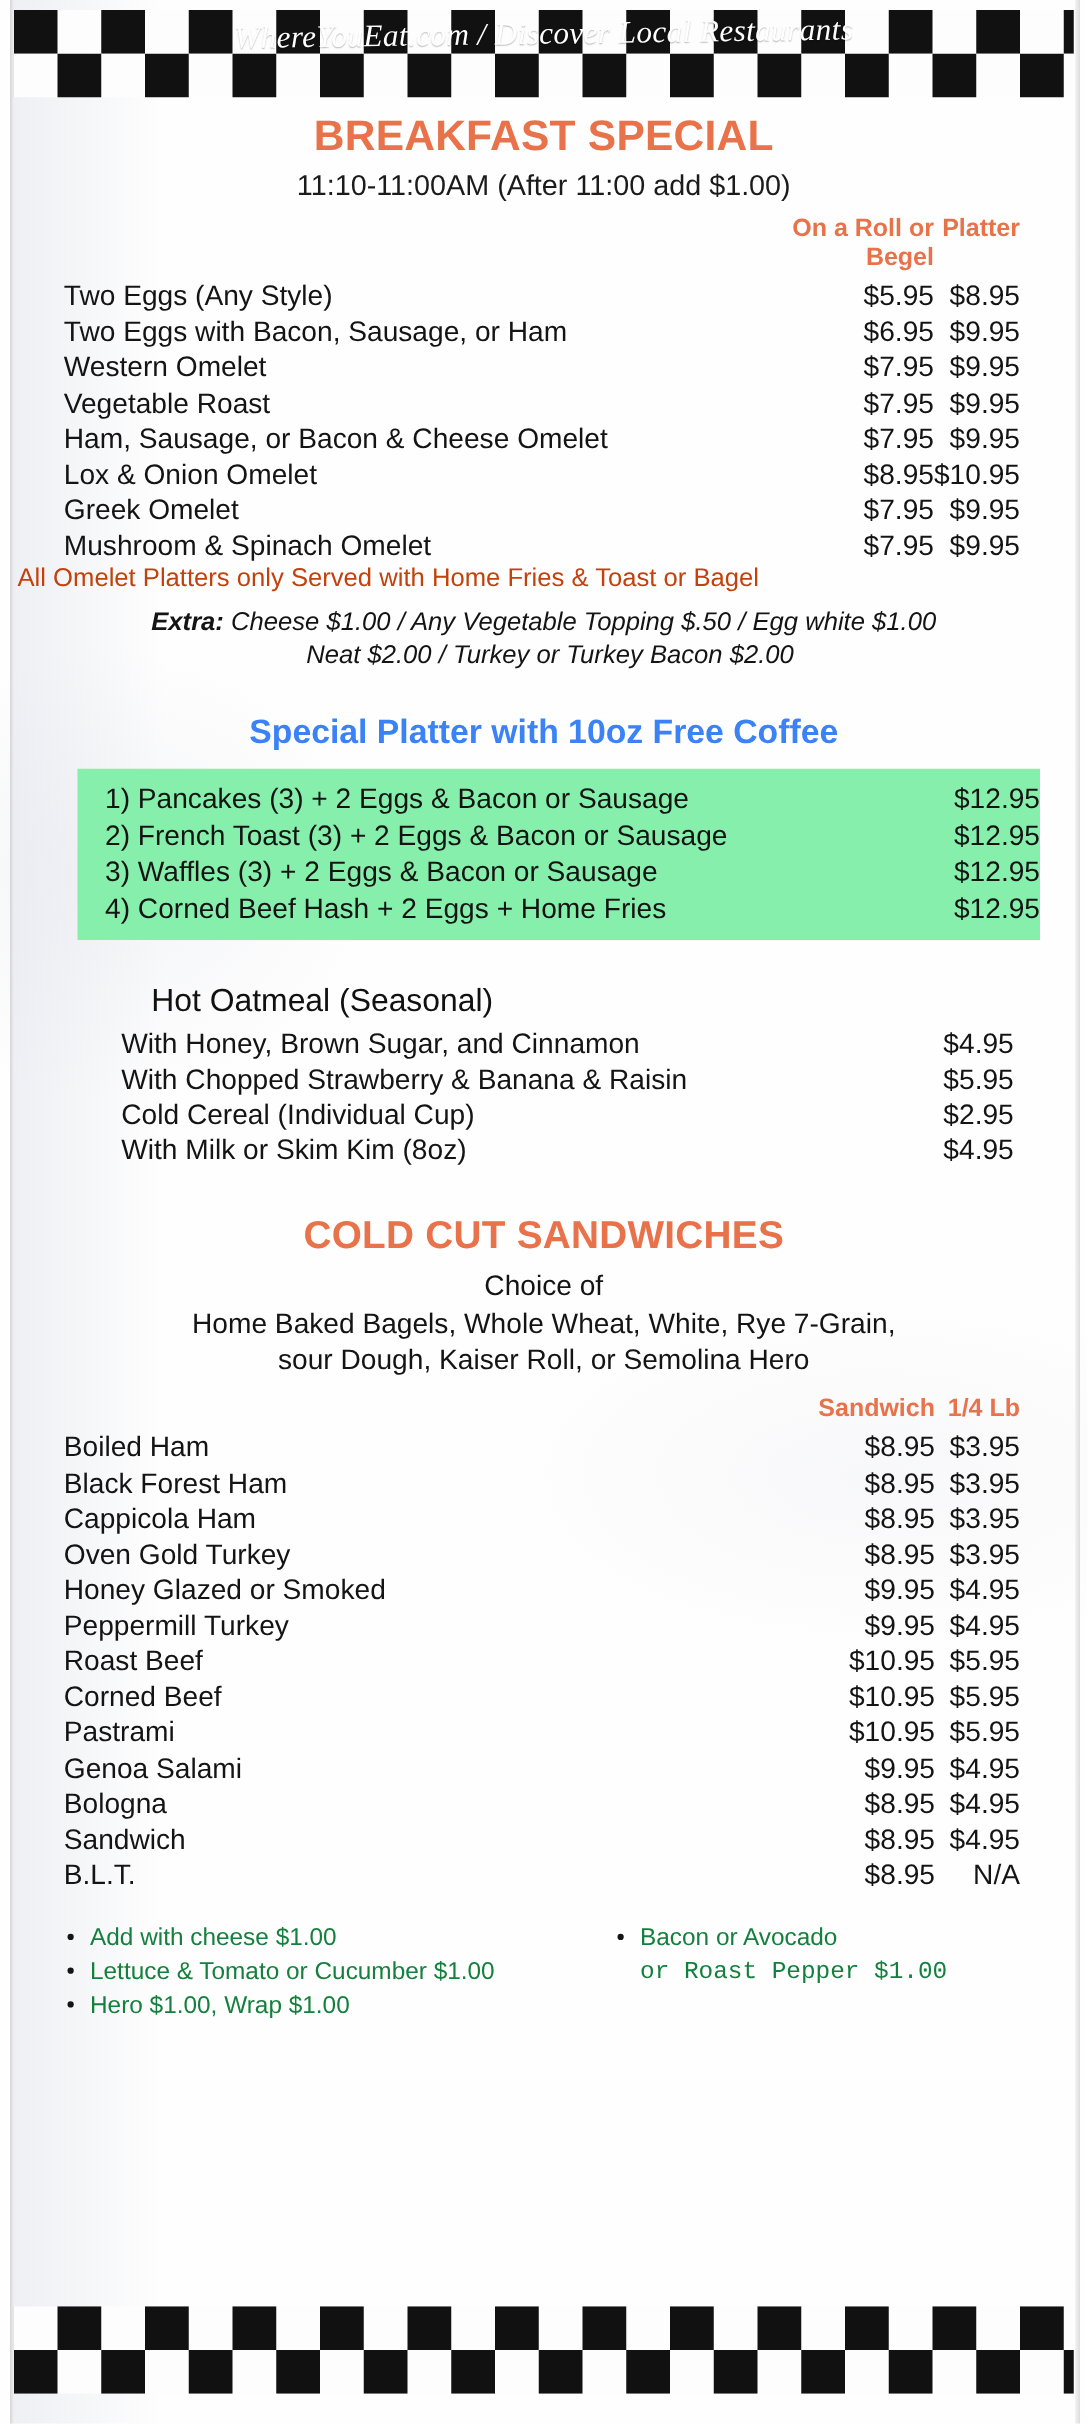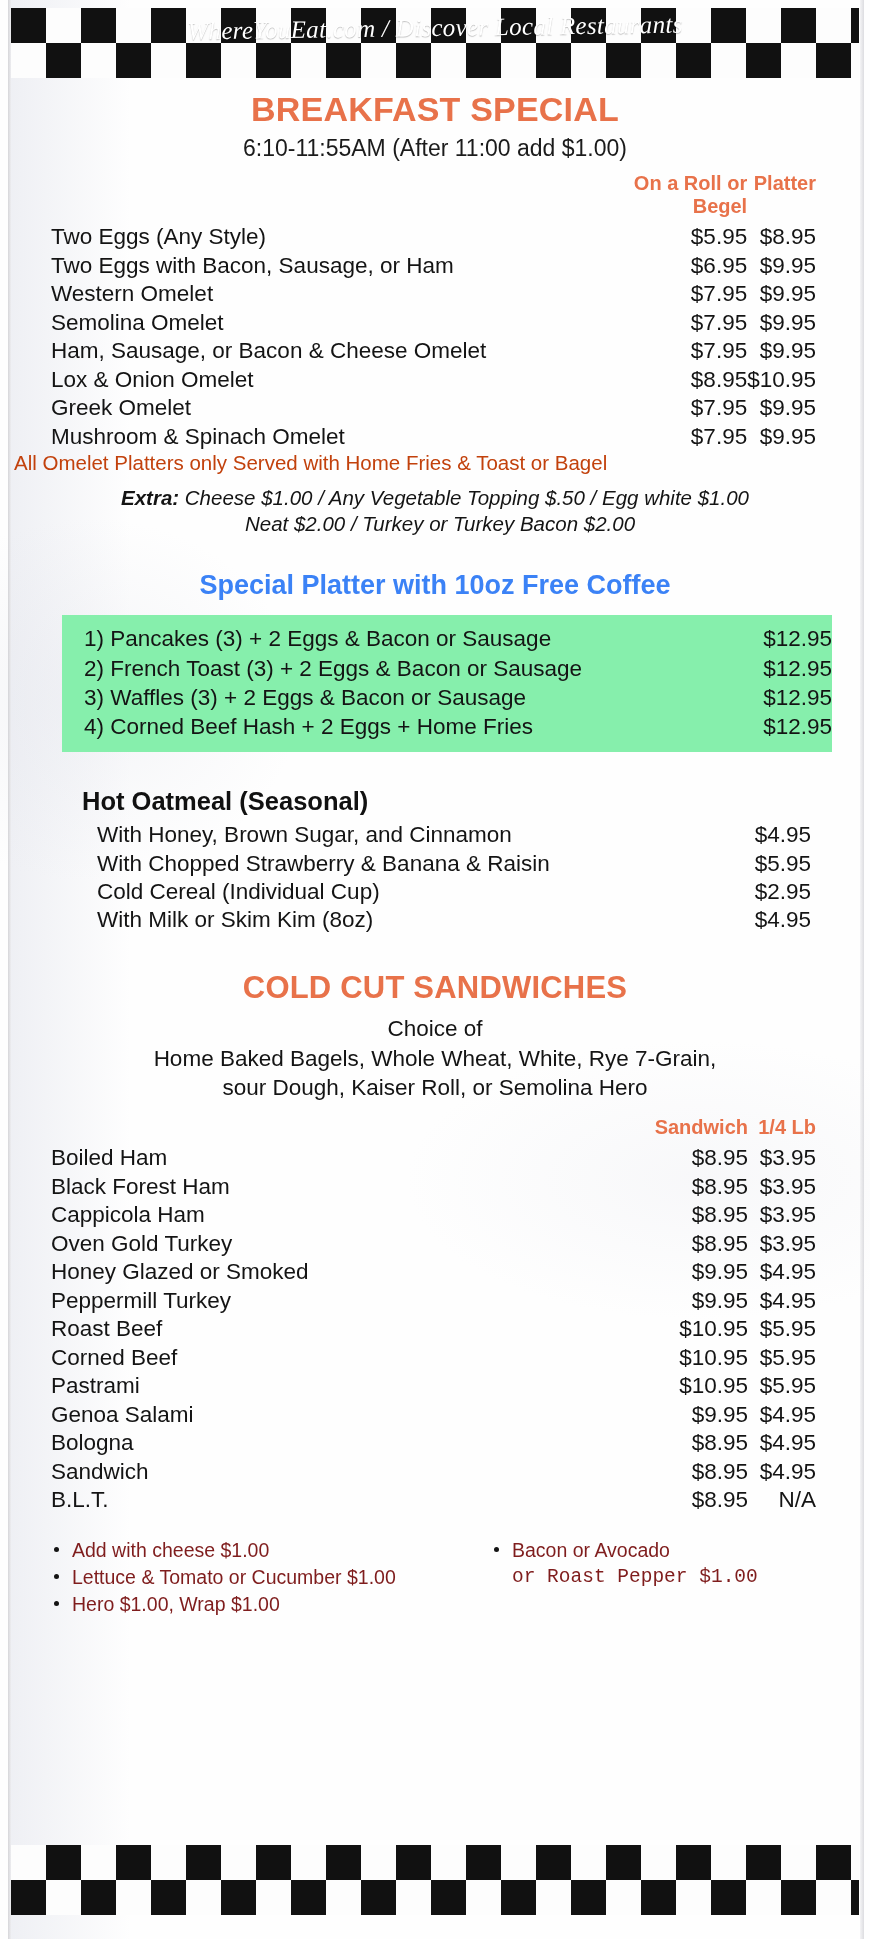--- a/index.html
+++ b/index.html
@@ -165,22 +165,22 @@
   .platter-box table { width: 100%; border-collapse: collapse; }
   .platter-box td {
     font-size: 22.5px; color: #141414;
     line-height: 1.30; padding: 0;
   }
   .platter-box .pname { padding-left: 22px; text-align: left; }
   .platter-box .pprice { text-align: right; width: 118px; }
 
   
   .h-oatmeal {
-    font-size: 25.5px; font-weight: bold; color: #111;
-    margin: 35px 0 5px 68px;
+    font-size: 25.5px; font-weight: normal; color: #111;
+    margin: 35px 0 5px 107px;
   }
   .oat-table { width: 100%; border-collapse: collapse; }
   .oat-table td { font-size: 22.5px; color: #141414; line-height: 1.255; padding: 0; }
   .oat-table .oname { padding-left: 83px; text-align: left; }
   .oat-table .oprice { text-align: right; width: 165px; padding-right: 45px; }
 
   
   .coldcut-wrap { margin-top: 36px; }
   .choice-lines {
     text-align: center; font-size: 22.5px; color: #141414;
@@ -190,21 +190,21 @@
   
   .bullets {
     display: flex;
     margin-top: 22px;
     padding-left: 36px;
   }
   .bullets .col-a { width: 440px; }
   .bullets .col-b { width: 360px; }
   .bullets ul { list-style: none; margin: 0; padding: 0; }
   .bullets li {
-    font-size: 19.5px; color: #7f1d1d;
+    font-size: 19.5px; color: #15803d;
     line-height: 1.40; position: relative;
     padding-left: 22px;
   }
   .bullets li .dot {
     position: absolute; left: 4px; top: 10px;
     width: 5px; height: 5px; border-radius: 50%;
     background: #141414;
   }
   .bullets li.nobul { padding-left: 22px; font-family: Liberation Mono, monospace; }
 </style>
@@ -221,21 +221,21 @@
   <div class="checker top">
     <div class="row r1"></div>
     <div class="row r2"></div>
   </div>
 
   <div class="watermark">WhereYouEat.com / Discover Local Restaurants</div>
 
   <div class="content">
 
     <div class="section-title-orange h-breakfast">BREAKFAST SPECIAL</div>
-    <div class="subtitle">6:10-11:55AM (After 11:00 add $1.00)</div>
+    <div class="subtitle">11:10-11:00AM (After 11:00 add $1.00)</div>
 
     <table class="ptable" style="margin-top:10px;">
       <thead>
         <tr>
           <th class="col-name"></th>
           <th class="col-p1">On a Roll or Begel</th>
           <th class="col-p2">Platter</th>
         </tr>
       </thead>
       <tbody>
@@ -248,21 +248,21 @@
           <td class="col-name">Two Eggs with Bacon, Sausage, or Ham</td>
           <td class="col-p1">$6.95</td>
           <td class="col-p2">$9.95</td>
         </tr>
         <tr>
           <td class="col-name">Western Omelet</td>
           <td class="col-p1">$7.95</td>
           <td class="col-p2">$9.95</td>
         </tr>
         <tr>
-          <td class="col-name">Semolina Omelet</td>
+          <td class="col-name">Vegetable Roast</td>
           <td class="col-p1">$7.95</td>
           <td class="col-p2">$9.95</td>
         </tr>
         <tr>
           <td class="col-name">Ham, Sausage, or Bacon &amp; Cheese Omelet</td>
           <td class="col-p1">$7.95</td>
           <td class="col-p2">$9.95</td>
         </tr>
         <tr>
           <td class="col-name">Lox &amp; Onion Omelet</td>

